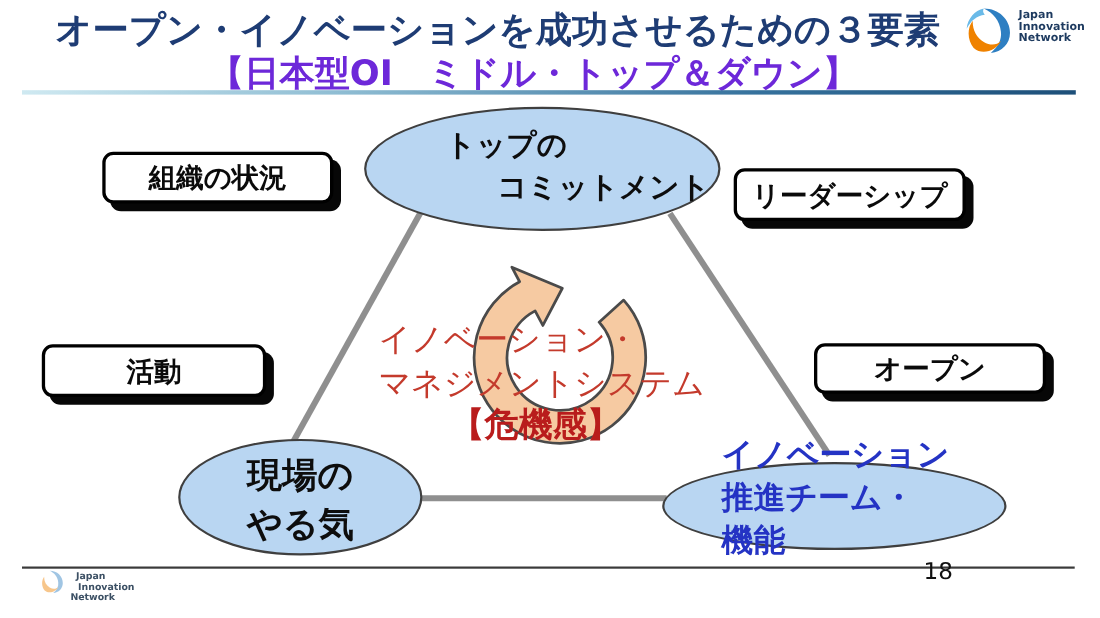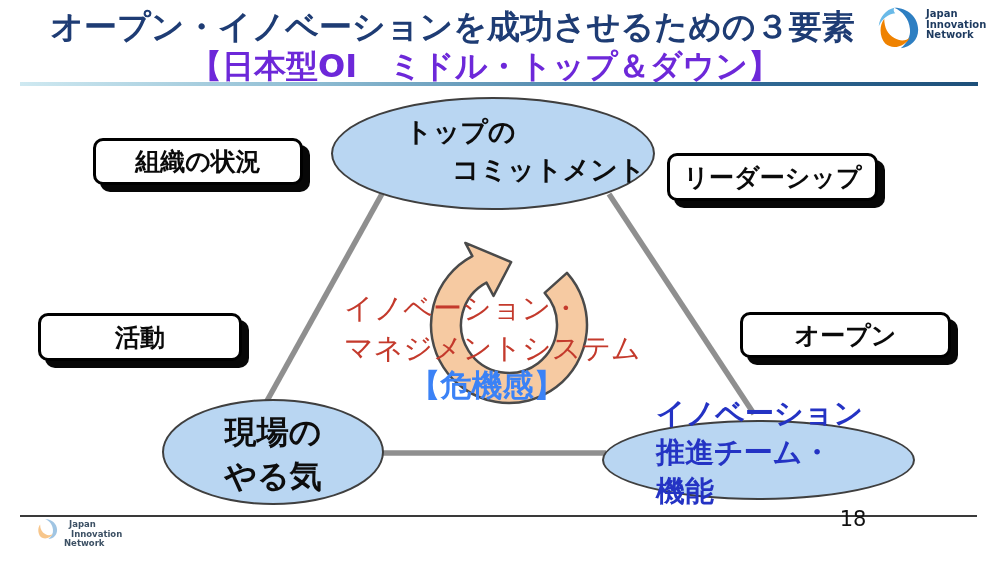--- a/index.html
+++ b/index.html
@@ -43,21 +43,21 @@
   .el-bl-text{left:162px;top:410px;width:222px;text-align:center;font-size:32px;line-height:44px;}
   .el-br-text{left:656px;top:394px;font-size:29px;line-height:39px;font-weight:700;color:#2433C4;white-space:nowrap;}
   
   .cycle-arrow-svg{left:423px;top:240px;width:172px;height:170px;}
   .center-red{
     left:344px;top:288px;font-size:29px;line-height:40px;font-weight:400;
     color:#C43A2C;white-space:nowrap;
   }
   .center-caption{
     left:337px;top:365px;width:300px;text-align:center;
-    font-size:31px;font-weight:700;color:#3b82f6;white-space:nowrap;
+    font-size:31px;font-weight:700;color:#b91c1c;white-space:nowrap;
   }
   
   .side-label{
     background:#ffffff;border:3px solid #000;border-radius:10px;
     box-shadow:7px 7px 0 0 #070707;box-sizing:border-box;
     display:flex;align-items:center;justify-content:center;
     font-size:25px;font-weight:700;color:#0A0A0A;white-space:nowrap;
   }
   .lbl-org{left:93px;top:138px;width:210px;height:47px;}
   .lbl-lead{left:667px;top:153px;width:211px;height:48px;}

